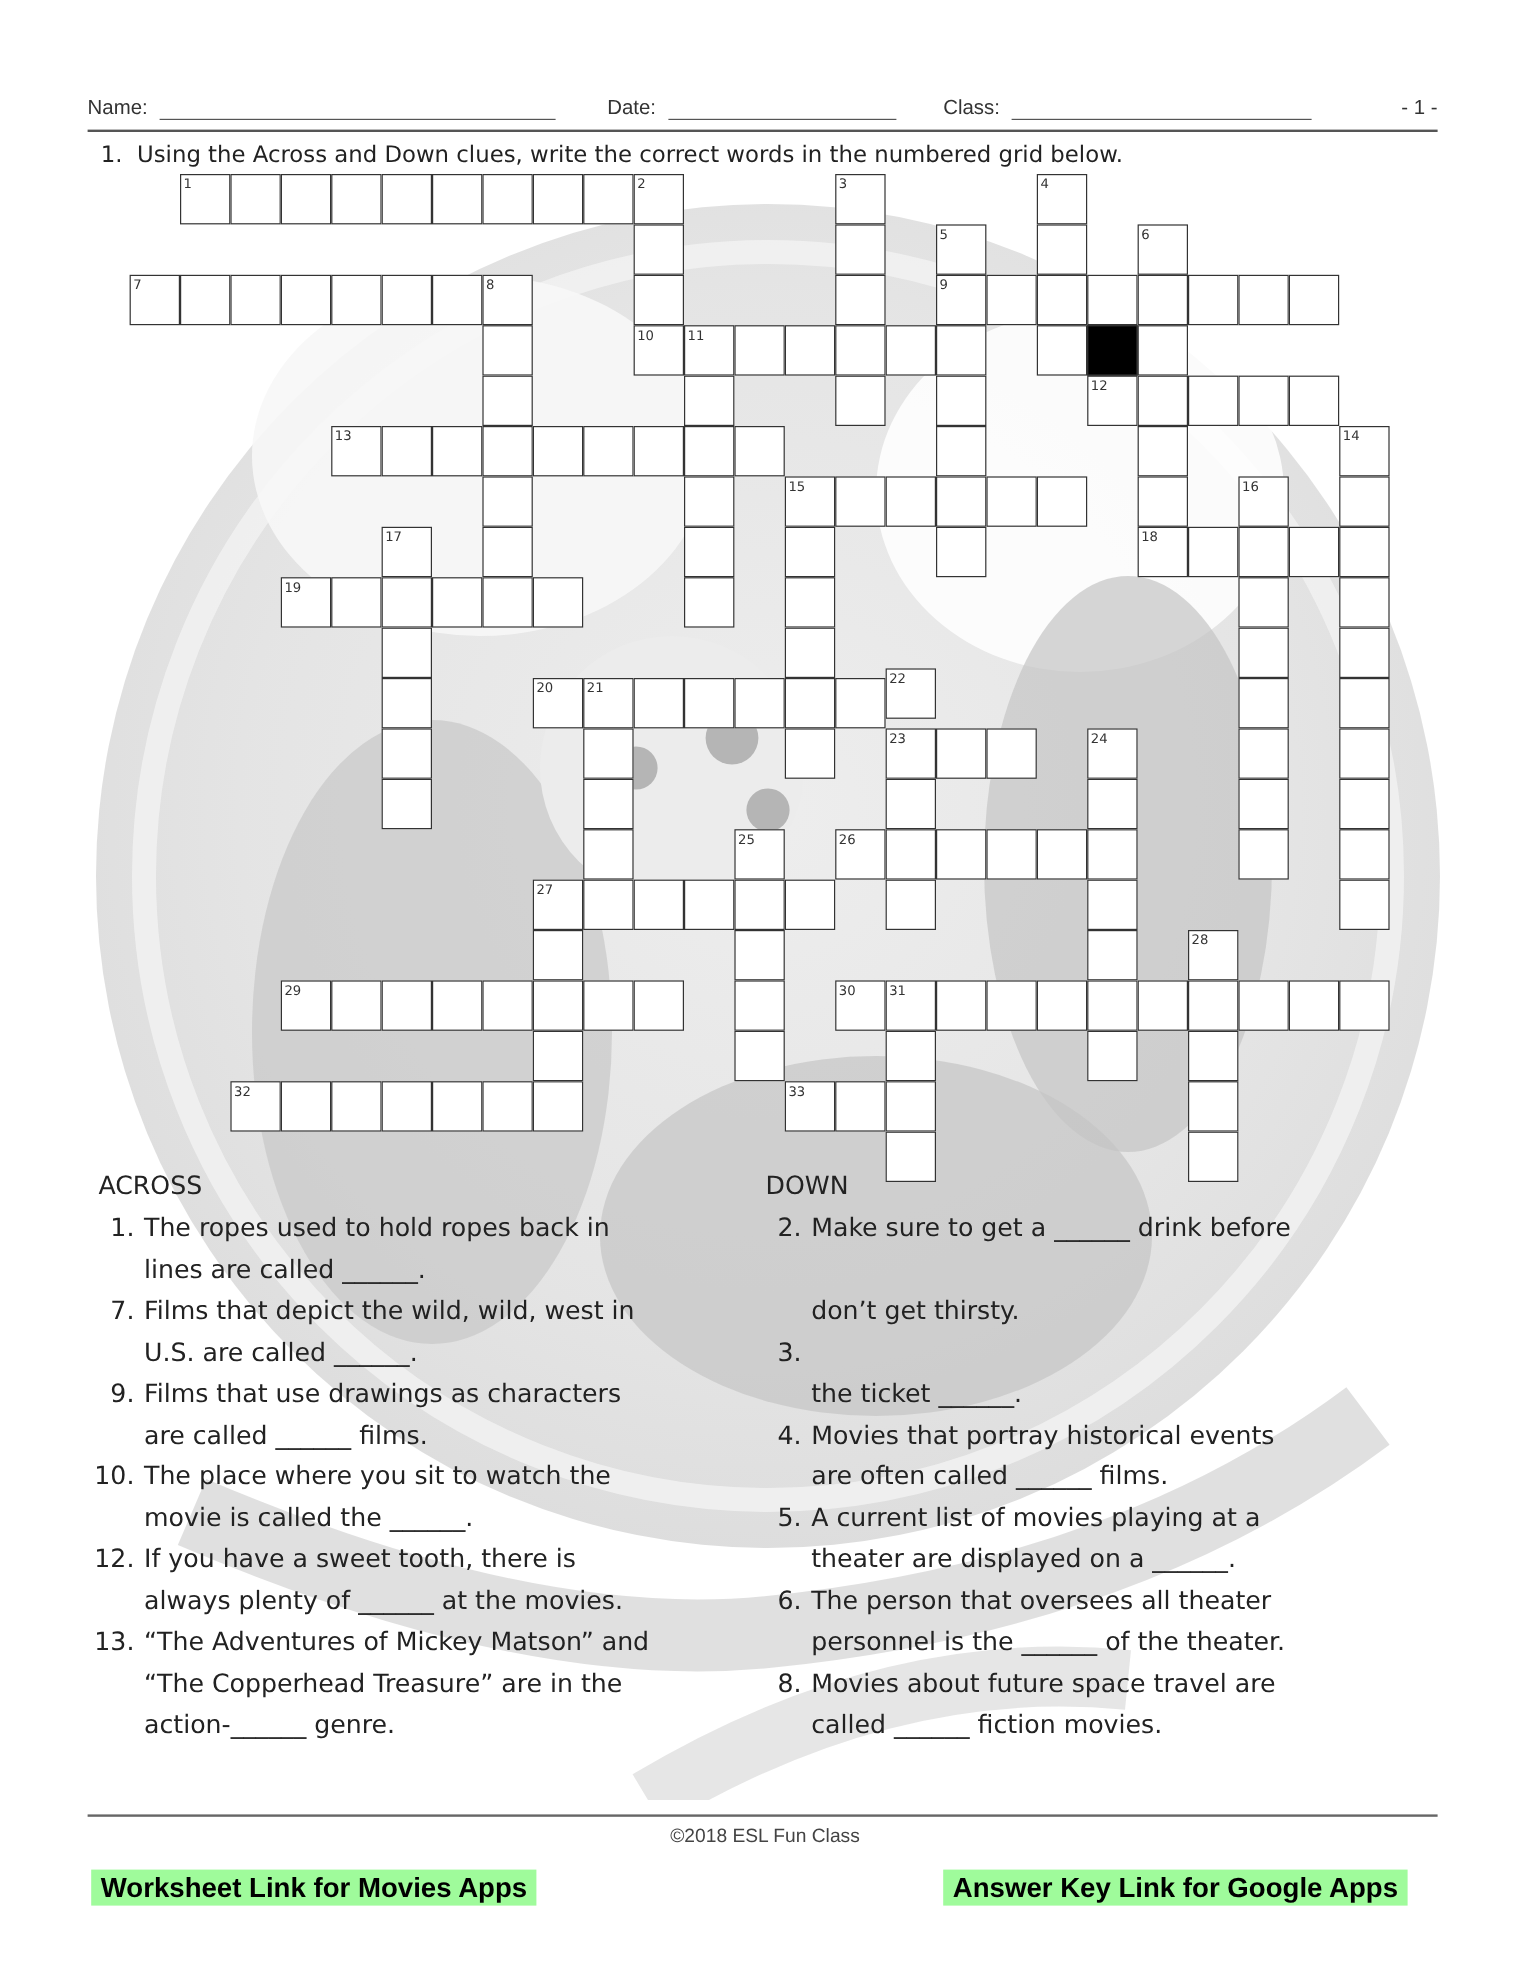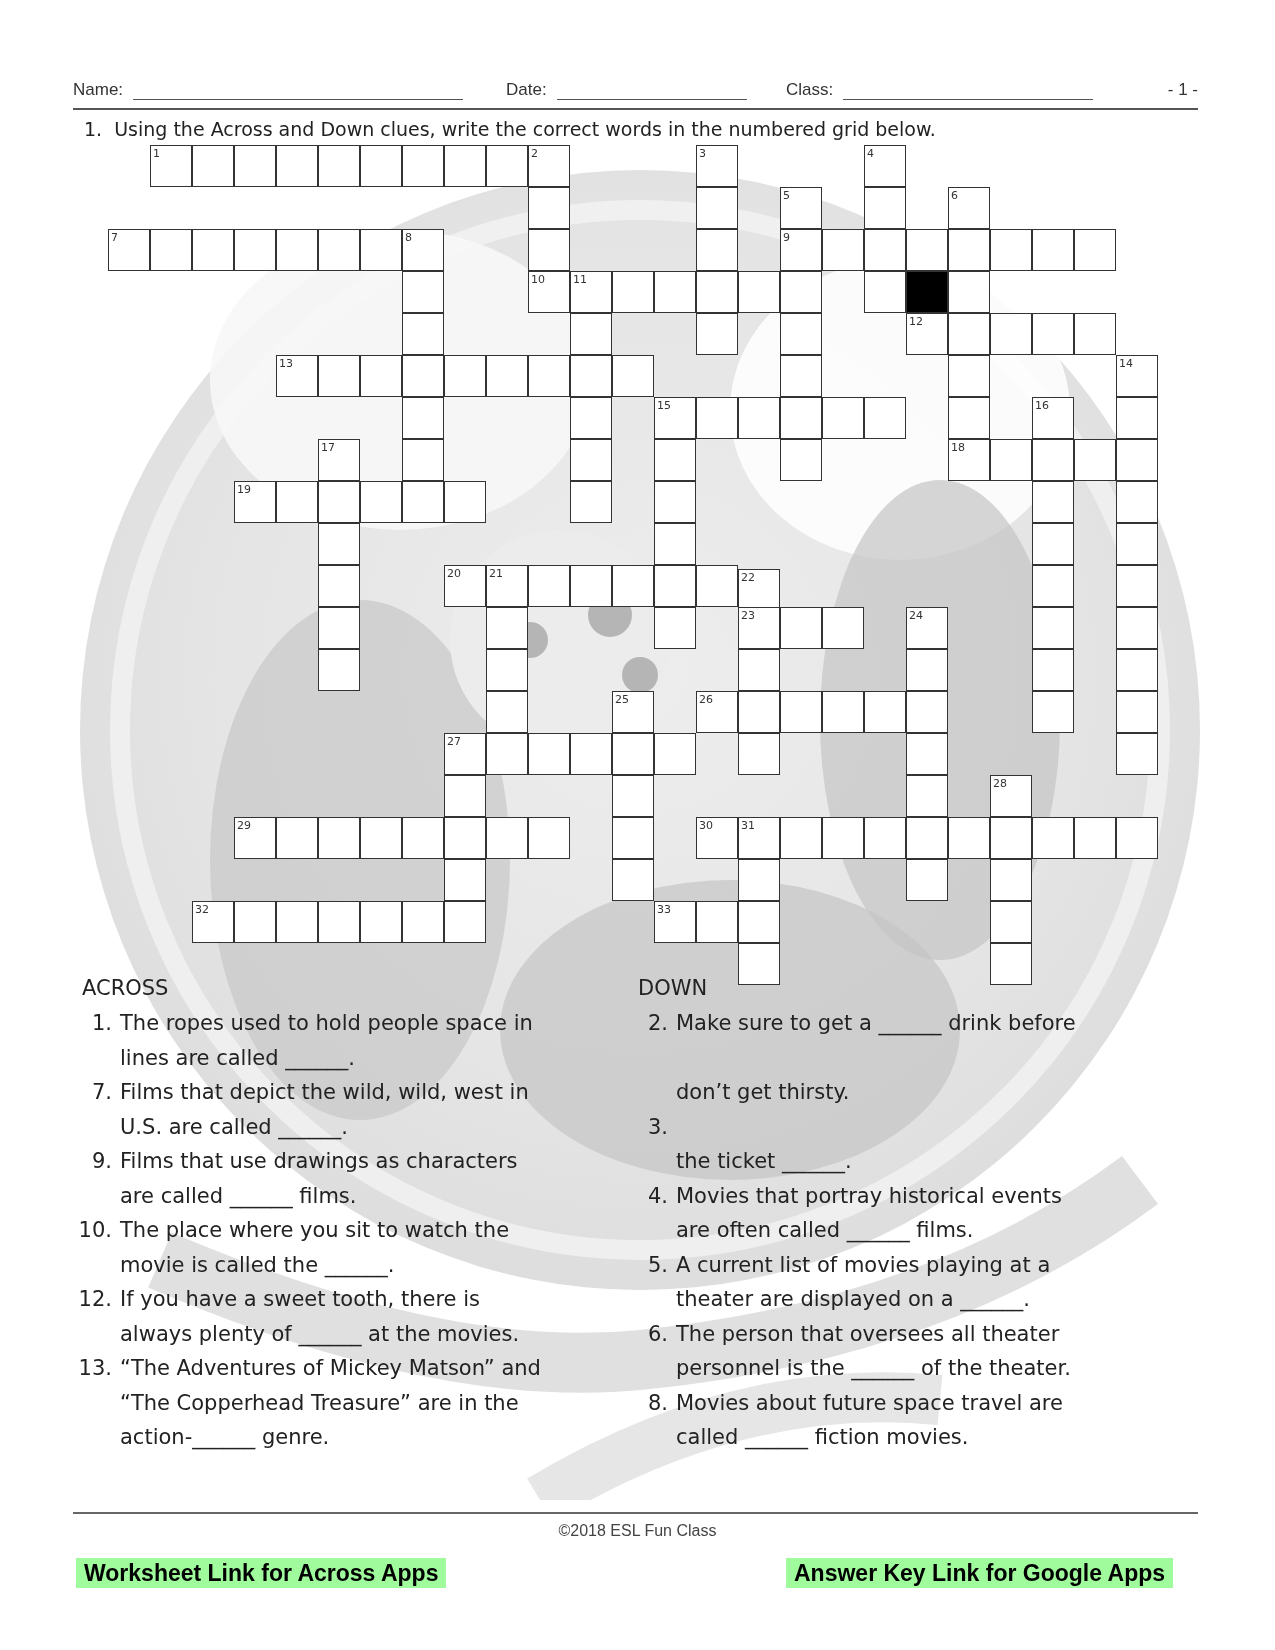--- a/index.html
+++ b/index.html
@@ -168,21 +168,21 @@
       <span class="n">20</span>
     </div>
     <div class="cell" style="left: 378px; top: 420px;">
       <span class="n">21</span>
     </div>
     <div class="cell" style="left: 420px; top: 420px;"></div>
     <div class="cell" style="left: 462px; top: 420px;"></div>
     <div class="cell" style="left: 504px; top: 420px;"></div>
     <div class="cell" style="left: 546px; top: 420px;"></div>
     <div class="cell" style="left: 588px; top: 420px;"></div>
-    <div class="cell" style="left: 630px; top: 424px;">
+    <div class="cell" style="left: 630px; top: 412px;">
       <span class="n">22</span>
     </div>
     <div class="cell" style="left: 630px; top: 462px;">
       <span class="n">23</span>
     </div>
     <div class="cell" style="left: 672px; top: 462px;"></div>
     <div class="cell" style="left: 714px; top: 462px;"></div>
     <div class="cell" style="left: 588px; top: 546px;">
       <span class="n">26</span>
     </div>
@@ -328,34 +328,34 @@
     <div class="cell" style="left: 882px; top: 714px;"></div>
     <div class="cell" style="left: 882px; top: 756px;"></div>
     <div class="cell" style="left: 882px; top: 798px;"></div>
     <div class="cell" style="left: 630px; top: 714px;"></div>
     <div class="cell" style="left: 630px; top: 798px;"></div>
     <div class="cell black" style="left: 798px; top: 126px;"></div>
   </div>
 
 <div class="clues-head" style="left:82px; top:976px;">ACROSS</div>
 <ul class="clue-list" id="across-list" style="left:60px; top:1006px; width:560px;">
-    <li><span class="cn">1.</span><span>The ropes used to hold people space in</span><br><span>lines are called ______.</span></li>
+    <li><span class="cn">1.</span><span>The ropes used to hold ropes back in</span><br><span>lines are called ______.</span></li>
     <li><span class="cn">7.</span><span>Films that depict the wild, wild, west in</span><br><span>U.S. are called ______.</span></li>
     <li><span class="cn">9.</span><span>Films that use drawings as characters</span><br><span>are called ______ films.</span></li>
     <li><span class="cn">10.</span><span>The place where you sit to watch the</span><br><span>movie is called the ______.</span></li>
     <li><span class="cn">12.</span><span>If you have a sweet tooth, there is</span><br><span>always plenty of ______ at the movies.</span></li>
     <li><span class="cn">13.</span><span>“The Adventures of Mickey Matson” and</span><br><span>“The Copperhead Treasure” are in the</span><br><span>action-______ genre.</span></li>
   </ul>
 
 <div class="clues-head" style="left:638px; top:976px;">DOWN</div>
 <ul class="clue-list" id="down-list" style="left:616px; top:1006px; width:600px;">
     <li><span class="cn">2.</span><span>Make sure to get a ______ drink before</span><br><br><span>don’t get thirsty.</span></li>
     <li><span class="cn">3.</span><br><span>the ticket ______.</span></li>
     <li><span class="cn">4.</span><span>Movies that portray historical events</span><br><span>are often called ______ films.</span></li>
     <li><span class="cn">5.</span><span>A current list of movies playing at a</span><br><span>theater are displayed on a ______.</span></li>
     <li><span class="cn">6.</span><span>The person that oversees all theater</span><br><span>personnel is the ______ of the theater.</span></li>
     <li><span class="cn">8.</span><span>Movies about future space travel are</span><br><span>called ______ fiction movies.</span></li>
   </ul>
 
 <div class="footer-rule"></div>
 <div class="copyright">©2018 ESL Fun Class</div>
-<div class="link-btn" style="left:76px;">Worksheet Link for Across Apps</div>
+<div class="link-btn" style="left:76px;">Worksheet Link for Movies Apps</div>
 <div class="link-btn" style="left:786px;">Answer Key Link for Google Apps</div>
 
 </body></html>

